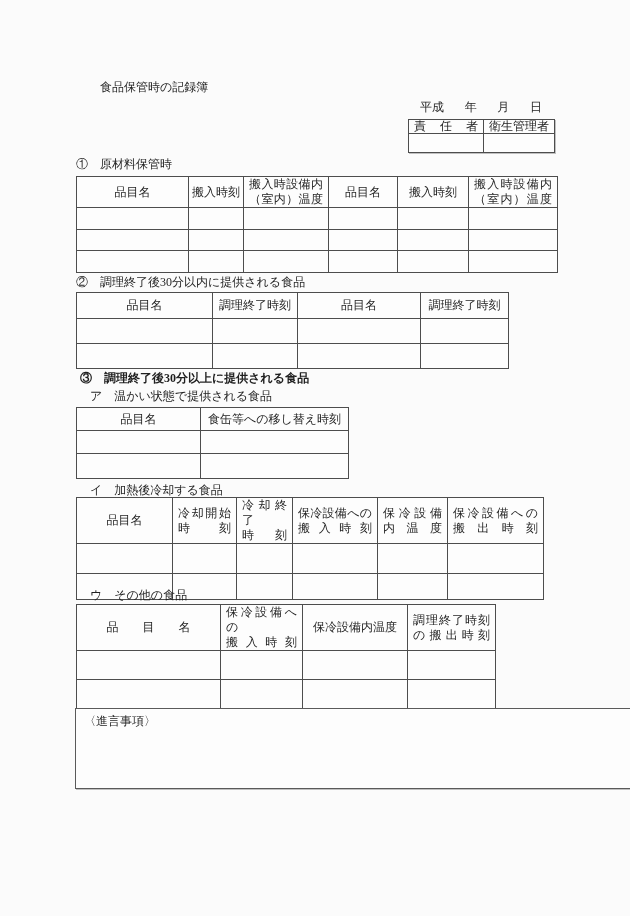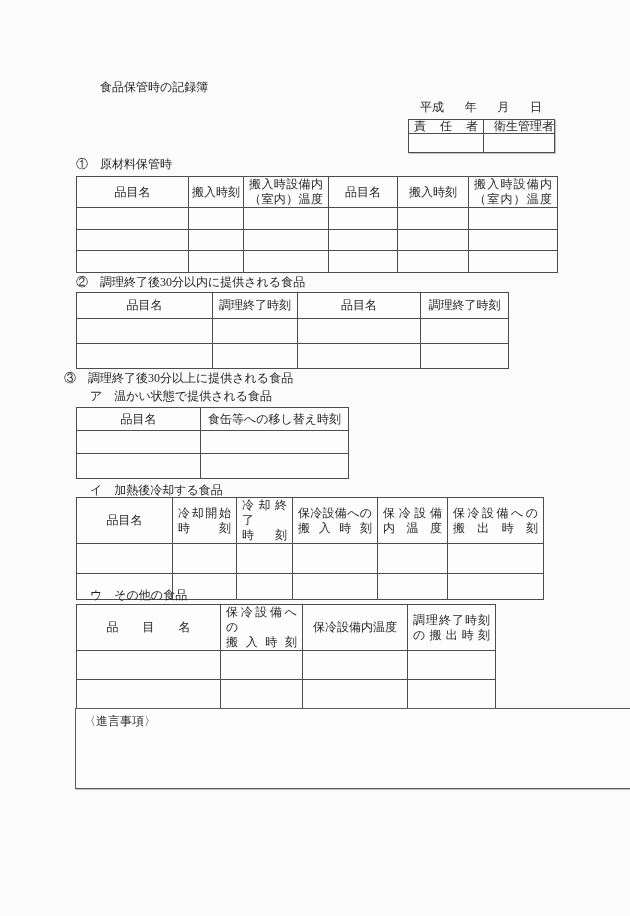--- a/index.html
+++ b/index.html
@@ -35,21 +35,21 @@
   <colgroup>
       <col style="width:75px">
       <col style="width:71px">
     </colgroup>
   <tbody>
       <tr style="height:14px;">
     <td>
           <div class="hline j" style="line-height:13px;">責 任 者</div>
         </td>
     <td>
-          <div class="hline" style="line-height:13px;text-align:right;">衛生管理者</div>
+          <div class="hline" style="line-height:13px;">衛生管理者</div>
         </td>
   </tr>
   <tr style="height:19px;">
     <td></td>
     <td></td>
   </tr>
 </tbody>
   </table>
 
 <div class="abs label" style="left:76px;top:157px;">①　原材料保管時</div>
@@ -143,21 +143,21 @@
       </tr>
   <tr style="height:25px;">
         <td></td>
         <td></td>
         <td></td>
         <td></td>
       </tr>
 </tbody>
   </table>
 
-<div class="abs label" style="left:64px;top:371px;">③　調理終了後30分以上に提供される食品</div>
+<div class="abs label" style="left:80px;top:371px;font-weight:bold;">③　調理終了後30分以上に提供される食品</div>
 
 <div class="abs label" style="left:90px;top:389px;">ア　温かい状態で提供される食品</div>
 <table class="abs" style="left:76px;top:407px;">
   <colgroup>
       <col style="width:124px">
       <col style="width:148px">
     </colgroup>
   <tbody>
       <tr style="height:23px;">
     <td>

